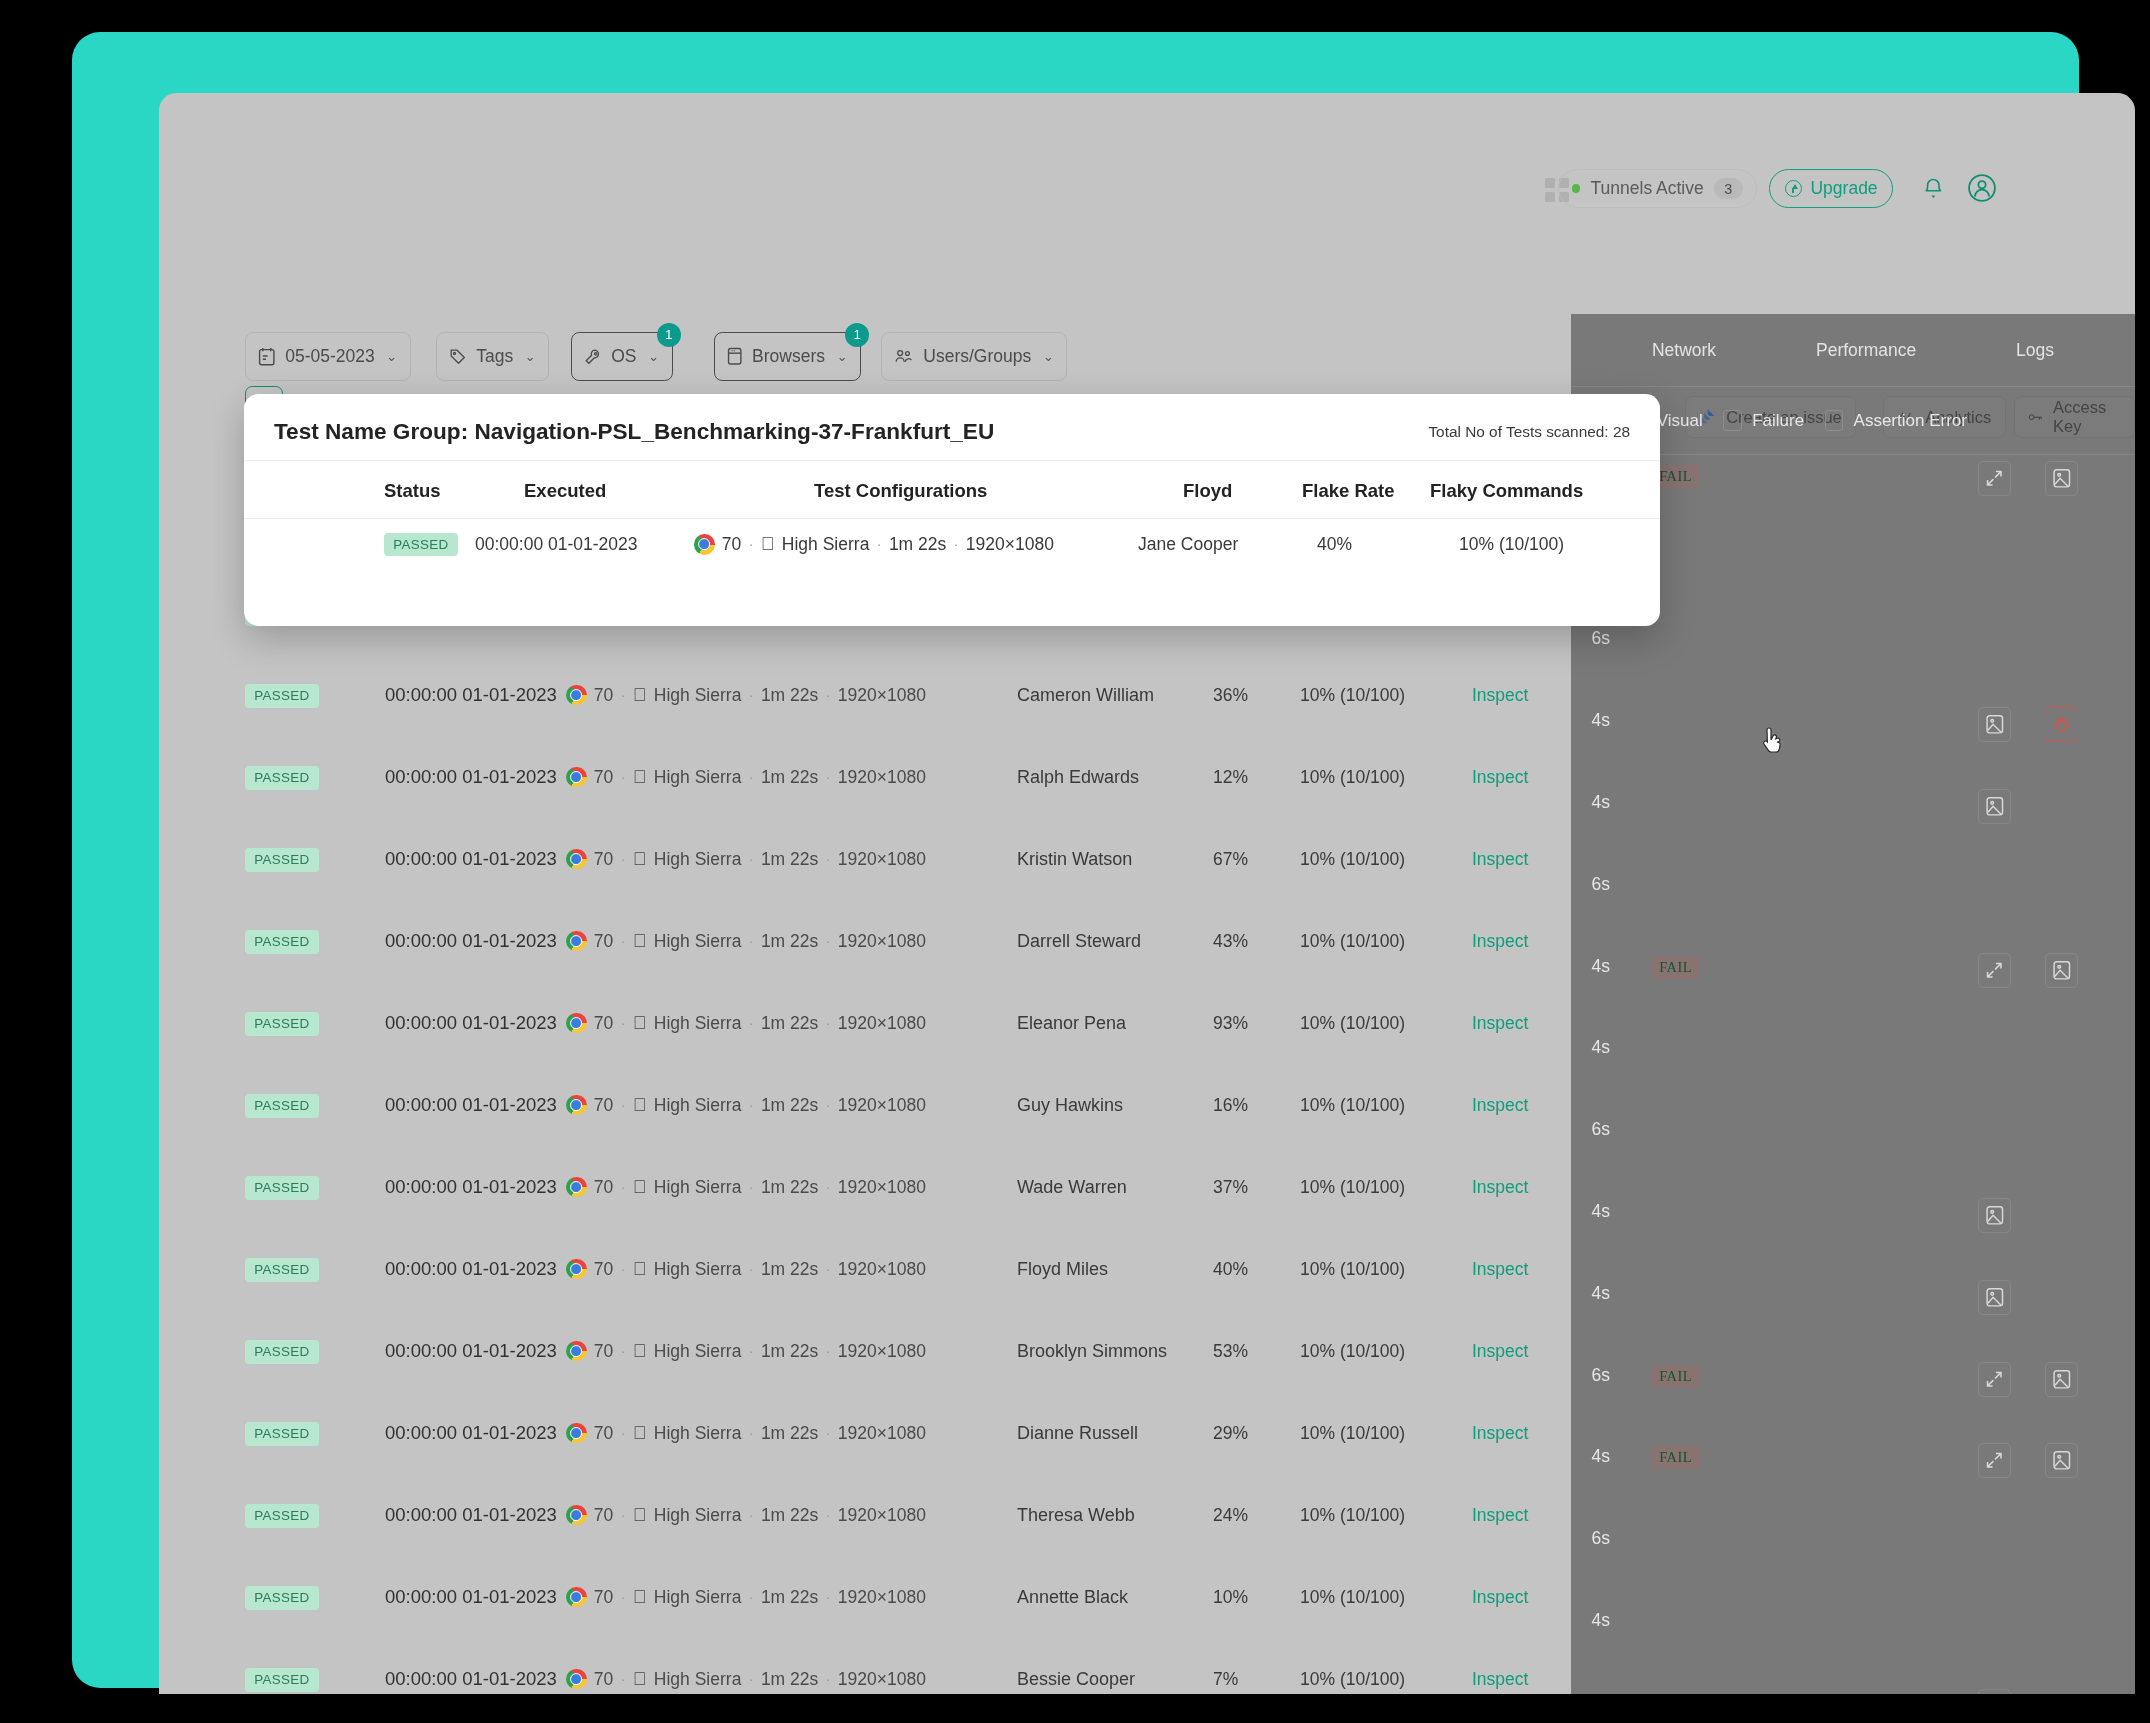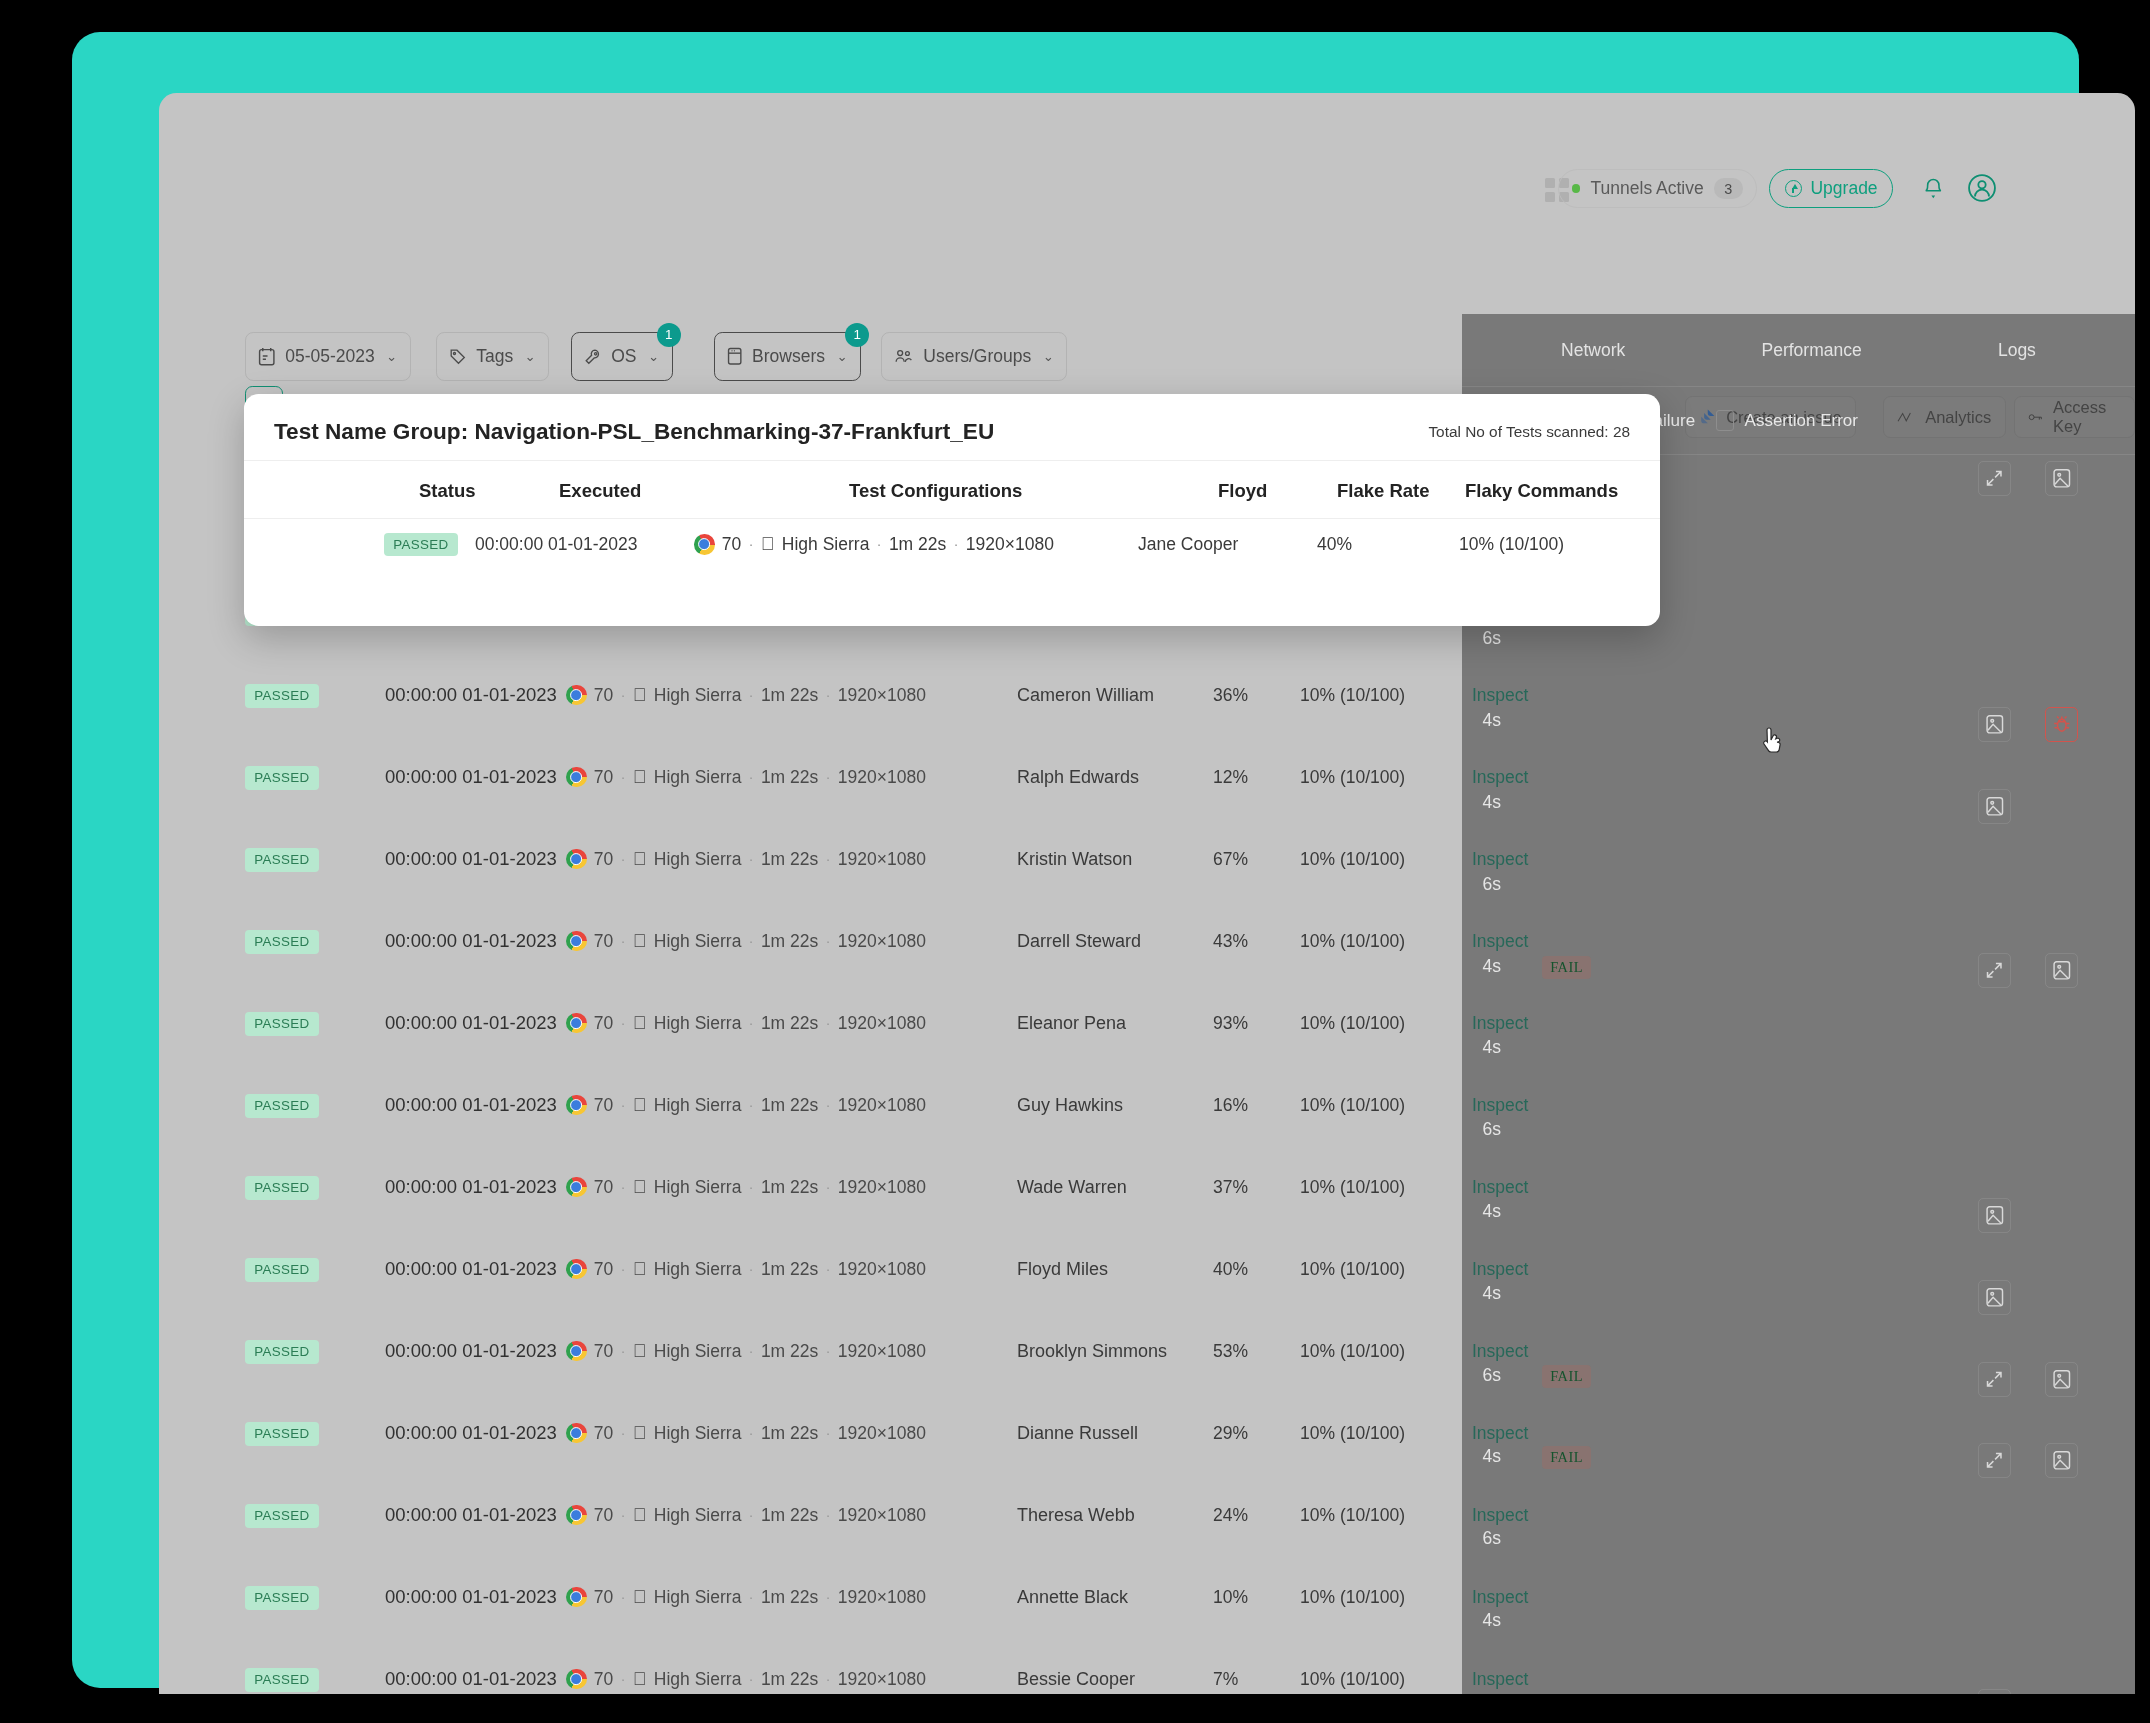--- a/index.html
+++ b/index.html
@@ -136,21 +136,21 @@
   #f-os   { left: 412px; }
   #f-browsers { left: 555px; }
   #f-users { left: 722px; }
 
   .clearall { position:absolute; left: 1220px; top: 250px; font-size: 17.5px; color: #4e4e4e; }
   .closelink { position:absolute; left: 1323px; top: 250px; font-size: 17.5px; color: #0e9d7c; }
 
   
   #rightpanel {
     position: absolute; right: 0; top: 221px;
-    width: 673px; bottom: 0;
+    width: 564px; bottom: 0;
     background: rgba(60,60,60,0.55);
   }
   .rtabs { display:flex; justify-content: space-around; align-items:center; height: 72px;
            font-size: 17.5px; color: #e3e3e3; padding: 0 31px; }
   .rsep { height: 1px; background: rgba(255,255,255,0.10); }
   .rchecks { display:flex; align-items:center; gap: 20.6px; height: 67px; padding-left: 57px; }
   .rchecks .cb { width: 18.5px; height: 20.6px; border: 1px solid #8e8e8e; border-radius: 3.1px; }
   .rchecks .lb { font-size: 17px; color: #e8e8e8; }
   .rtime { position:absolute; font-size: 17.5px; color: #e6e6e6; }
   .rfail { position:absolute; font-size: 14.4px; color: #14532d; background: rgba(210,90,70,0.18);
@@ -198,21 +198,21 @@
     box-shadow: 0 12.4px 36px rgba(0,0,0,0.22);
     z-index: 50;
   }
   .m-head {
     display:flex; align-items:center; justify-content:space-between;
     padding: 25px 30px 15.4px 30px;
   }
   .m-title { font-size: 22.6px; font-weight: bold; color: #232323; }
   .m-count { font-size: 15.4px; color: #3a3a3a; }
   .m-hr { height: 1px; background: #eeeeee; }
-  .m-cols { position: relative; height: 57px; margin-left: 35px; }
+  .m-cols { position: relative; height: 57px; }
   .m-cols > div { position:absolute; top: 18.5px; font-size: 18.5px; font-weight: bold; color: #232323; }
   .m-row  { position: relative; height: 62px; }
   .m-row > div { position:absolute; top: 14.4px; font-size: 17.5px; color: #3a3a3a; }
 
   .mc-status { left: 140px; }
   .mc-exec   { left: 280px; }
   .mc-conf   { left: 570px; }
   .mc-user   { left: 939px; }
   .mc-flake  { left: 1058px; }
   .mc-cmd    { left: 1186px; }

